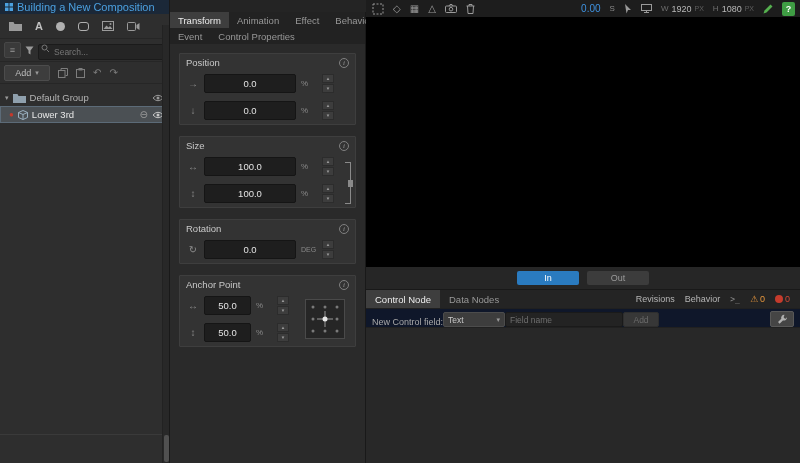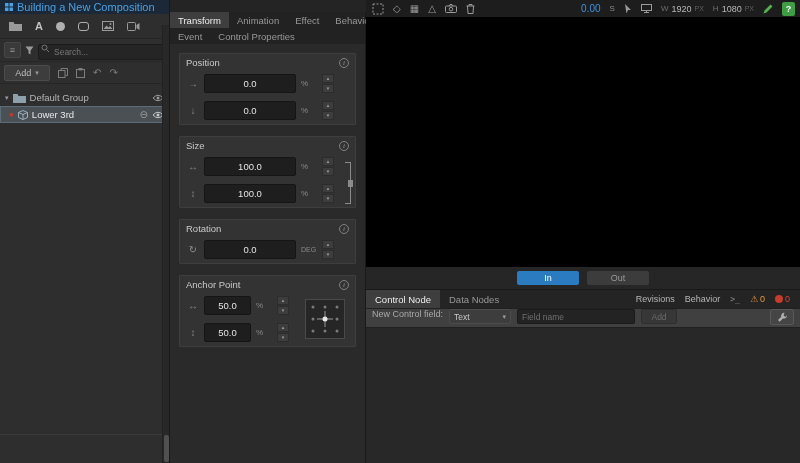--- a/index.html
+++ b/index.html
@@ -88,21 +88,21 @@
   .bottom-panel { position:absolute; left:366px; top:289px; width:434px; height:174px; background:#282828; border-top:1px solid #191919; }
   .bp-tabs { height:18px; background:#242424; display:flex; font-size:9.5px; }
   .bp-tab { height:100%; padding:0 9px; display:flex; align-items:center; color:#989898; background:none; border:none; font-size:9.5px; }
   .bp-tab.active { background:#3e3e3e; color:#ececec; }
   .bp-right { margin-left:auto; display:flex; align-items:center; gap:10px; padding-right:10px; }
   .bp-link { color:#b5b5b5; font-size:9px; background:none; border:none; }
   .term-icon { color:#8a8a8a; font-size:8px; font-family:"DejaVu Sans Mono",monospace; background:none; border:none; }
   .warn-group { display:flex; align-items:center; gap:2px; color:#e8973d; font-size:9px; background:none; border:none; }
   .err-group { display:flex; align-items:center; gap:2px; color:#d14836; font-size:9px; background:none; border:none; }
   .err-dot { width:8px; height:8px; background:#c53b2c; border-radius:50%; display:inline-block; }
-  .bp-controls { height:20px; display:flex; align-items:flex-start; gap:6px; padding:0 6px; background:#404040; border-top:1px solid #202020; border-bottom:1px solid #202020; }
+  .bp-controls { height:20px; display:flex; align-items:flex-end; padding:0 6px; background:#0f172a; border-top:1px solid #202020; border-bottom:1px solid #202020; }
   .bp-label { color:#a8a8a8; font-size:9px; }
   .bp-select { width:62px; height:15px; background:#3d3d3d; border:1px solid #4c4c4c; border-radius:2px; color:#c8c8c8; font-size:8.5px; display:flex; align-items:center; justify-content:space-between; padding:0 4px; }
   .bp-input { width:118px; height:15px; background:#232323; border:1px solid #1a1a1a; border-radius:2px; color:#b0b0b0; font-size:8.5px; padding:0 4px; }
   .bp-input::placeholder { color:#6f6f6f; }
   .bp-add { width:36px; height:15px; background:#373737; border:1px solid #2e2e2e; border-radius:2px; color:#6a6a6a; font-size:8.5px; display:flex; align-items:center; justify-content:center; }
   .bp-wrench { margin-left:auto; width:24px; height:16px; background:#454545; border:1px solid #585858; border-radius:2px; display:flex; align-items:center; justify-content:center; }
 </style>
 </head>
 <body>
 

